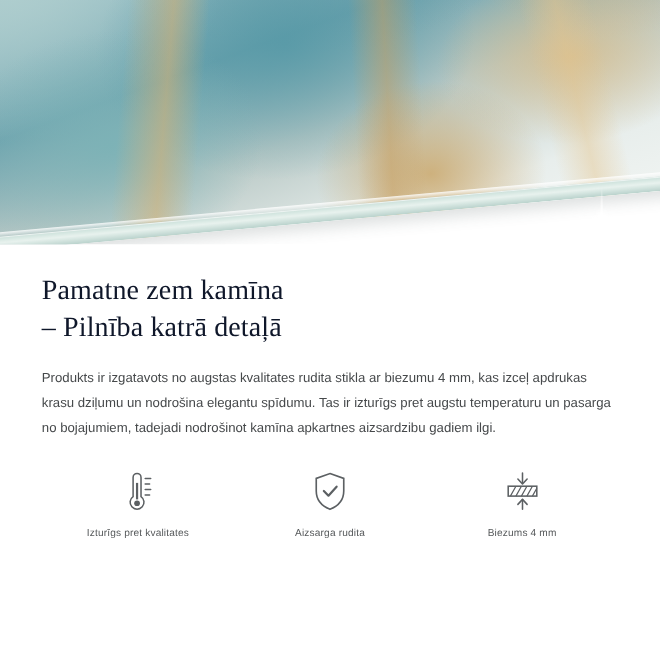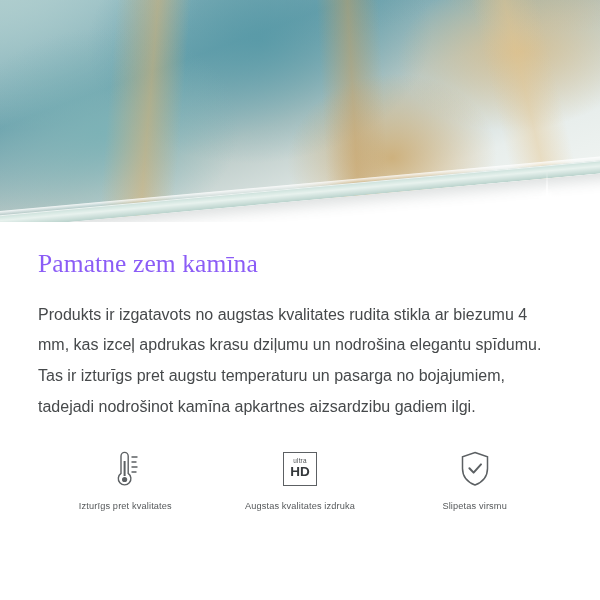--- a/index.html
+++ b/index.html
@@ -98,30 +98,30 @@
   #sp3 { left: 492px; top: 200px; width: 20px; height: 20px; }
 
   
   .content {
     padding: 0 38px;
   }
   .headline {
     font-family: "Liberation Serif", serif;
     font-size: 25.5px;
     line-height: 1.28;
-    color: #8b5cf6;
+    color: #0f172a;
     font-weight: 400;
     letter-spacing: 0.1px;
     margin: 26px 0 0 0;
   }
   .headline .line2 { display: block; }
 
   .paragraph {
     margin: 19px 0 0 0;
-    font-size: 16px;
+    font-size: 12px;
     line-height: 1.92;
     color: #46494b;
     max-width: 536px;
   }
 
   
   .features {
     margin: 24px 0 0 0;
     display: grid;
     grid-template-columns: repeat(3, 1fr);
@@ -183,55 +183,60 @@
     <i class="h"></i>
       <i class="v"></i>
       <i class="core"></i>
   </div>
 </div>
 
 <div class="content">
 
   <h1 class="headline">
     <span>Pamatne zem kamīna</span>
+    <span class="line2">– Pilnība katrā detaļā</span>
   </h1>
 
   <p class="paragraph">Produkts ir izgatavots no augstas kvalitates rudita stikla ar biezumu 4 mm, kas izceļ apdrukas krasu dziļumu un nodrošina elegantu spīdumu. Tas ir izturīgs pret augstu temperaturu un pasarga no bojajumiem, tadejadi nodrošinot kamīna apkartnes aizsardzibu gadiem ilgi.</p>
 
   <div class="features">
 
     <div class="feature">
       <div class="feature-icon">
         <svg width="40" height="42" viewBox="0 0 40 42" fill="none" stroke="#5c6063" stroke-width="1.4">
           <path d="M16 8a3.6 3.6 0 0 1 7.2 0v17.4a6.3 6.3 0 1 1-7.2 0z"></path>
           <circle cx="19.6" cy="31.5" r="2.6" fill="#5c6063" stroke="none"></circle>
           <rect x="18.6" y="13" width="2" height="15" fill="#5c6063" stroke="none"></rect>
           <path d="M27 9h5M27 14h4M27 19h5M27 24h4" stroke-linecap="round"></path>
         </svg>
       </div>
       <div class="feature-label">Izturīgs pret kvalitates</div>
     </div>
 
-    <div class="feature">
-      <div class="feature-icon">
-        <div class="hd-box">
-          <span class="u">ultra</span>
-          <span class="d">HD</span>
-        </div>
-      </div>
-      <div class="feature-label">Augstas kvalitates izdruka</div>
-    </div>
 
     <div class="feature">
       <div class="feature-icon">
         <svg width="38" height="42" viewBox="0 0 38 42" fill="none" stroke="#5c6063" stroke-width="1.5">
           <path d="M19 4.5l12.5 4.4v11.5c0 7.6-5 13.6-12.5 16.6C11.5 34 6.5 28 6.5 20.4V8.9z"></path>
           <path d="M13.4 20.3l4.2 4.3 7.4-8.2" stroke-width="2" stroke-linecap="round" stroke-linejoin="round"></path>
         </svg>
       </div>
-      <div class="feature-label">Slipetas virsmu</div>
+      <div class="feature-label">Aizsarga rudita</div>
     </div>
 
 
 
+    <div class="feature">
+      <div class="feature-icon">
+        <svg width="42" height="40" viewBox="0 0 42 40" fill="none" stroke="#5c6063" stroke-width="1.4">
+          <path d="M21 3v9" stroke-linecap="round"></path>
+          <path d="M16.8 8.5L21 13l4.2-4.5" stroke-linecap="round" stroke-linejoin="round" fill="none"></path>
+          <rect x="8" y="15" width="26" height="9"></rect>
+          <path d="M10 24l5-9M15 24l5-9M20 24l5-9M25 24l5-9M30 24l4-7.2" stroke-width="1.1"></path>
+          <path d="M21 27v9" stroke-linecap="round"></path>
+          <path d="M16.8 31.5L21 27l4.2 4.5" stroke-linecap="round" stroke-linejoin="round" fill="none"></path>
+        </svg>
+      </div>
+      <div class="feature-label">Biezums 4 mm</div>
+    </div>
 
   </div>
 </div>
 
 </body></html>

